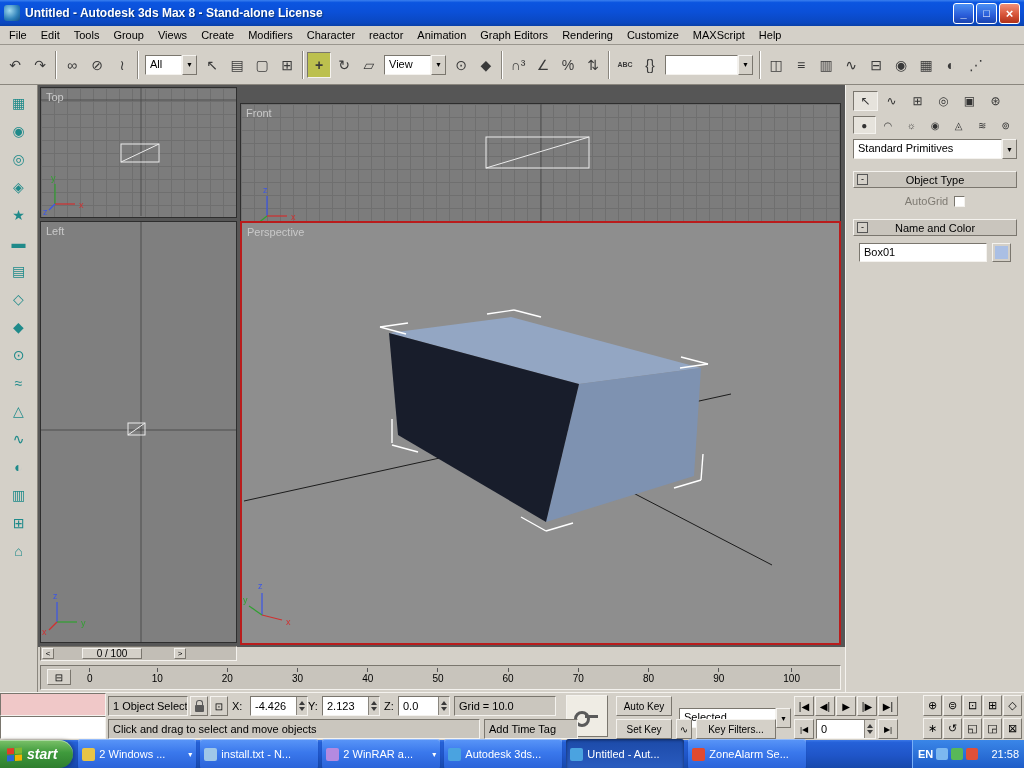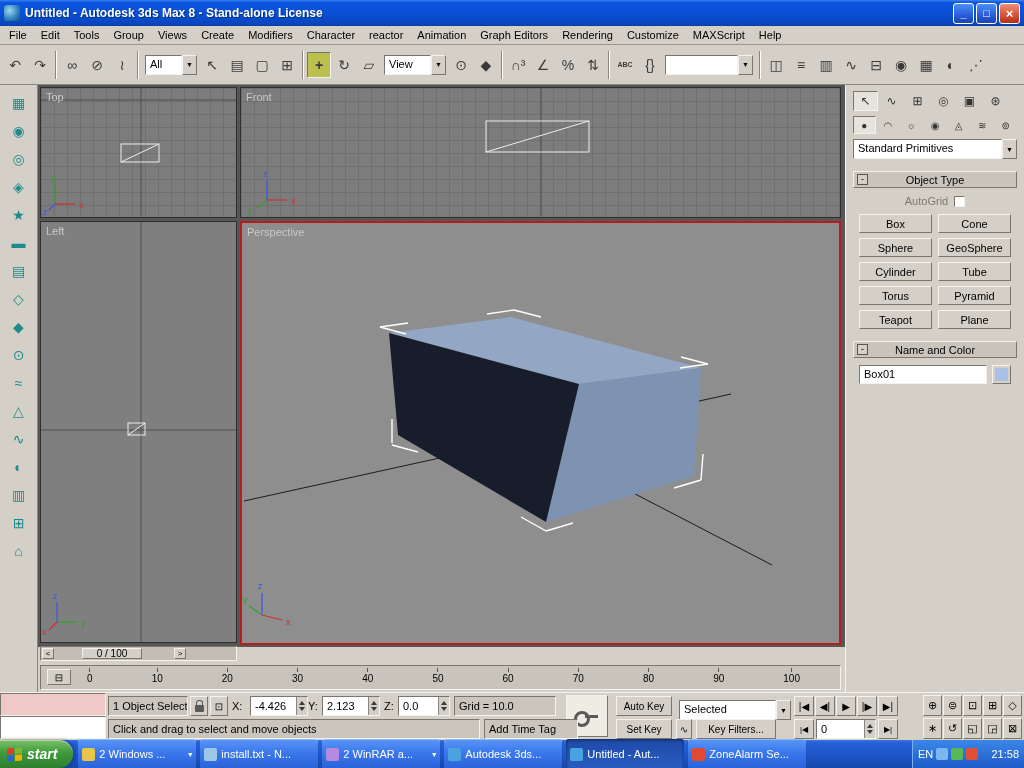--- a/index.html
+++ b/index.html
@@ -16,21 +16,21 @@
 
 .menubar{position:absolute;left:0;top:26px;width:1024px;height:19px;display:flex;align-items:center;padding-left:2px;background:#d4d0c8;border-bottom:1px solid #9a968e}
 .menu-item{padding:3px 7px;white-space:nowrap}
 
 .toolbar{position:absolute;left:0;top:45px;width:1024px;height:40px;display:flex;align-items:center;padding:0 3px;background:#d4d0c8;border-bottom:1px solid #8a867e;overflow:hidden}
 .tb-group{display:flex;align-items:center;gap:1px;flex:none}
 .tbtn{width:24px;height:26px;display:flex;align-items:center;justify-content:center;font-size:14px;color:#3a3a3a;flex:none}
 .tbtn.txt-icon{font-size:7px;font-weight:bold;letter-spacing:0}
 .tbtn.pressed{background:#bcc04e;border:1px solid;border-color:#7a766e #f4f2ee #f4f2ee #7a766e;font-weight:bold}
 .tb-sep{width:2px;height:28px;border-left:1px solid #8a867e;border-right:1px solid #fff;margin:0 3px;flex:none}
-.combo{display:flex;height:20px;margin:4px 3px;flex:none}
+.combo{display:flex;height:20px;margin:12px 3px;flex:none}
 .combo-val{flex:1;border:1px solid;border-color:#7a766e #f4f2ee #f4f2ee #7a766e;background:#fff;padding:2px 4px;white-space:nowrap;overflow:hidden}
 .combo-btn{width:15px;display:flex;align-items:center;justify-content:center;font-size:7px;border:1px solid;border-color:#f4f2ee #7a766e #7a766e #f4f2ee;background:#d4d0c8}
 .w-all{width:52px}.w-view{width:62px}.w-named{width:88px}
 
 .workarea{position:absolute;left:0;top:85px;width:1024px;height:607px;background:#d4d0c8}
 .leftstrip{position:absolute;left:0;top:0;width:38px;height:607px;display:flex;flex-direction:column;align-items:center;padding-top:6px;gap:4px;background:#d4d0c8;border-right:1px solid #8a867e}
 .lsbtn{width:24px;height:24px;display:flex;align-items:center;justify-content:center;color:#1f8a8a;font-size:14px;flex:none}
 .vpback{position:absolute;left:38px;top:0;width:807px;height:562px;background:#565656}
 .vp{position:absolute;border:1px solid #2e2e2e;background:#7f7f7f;overflow:hidden}
 .grid-bg{background-color:#7c7c7c;background-image:linear-gradient(#6f6f6f 1px,transparent 1px),linear-gradient(90deg,#6f6f6f 1px,transparent 1px);background-size:13px 13px}
@@ -93,21 +93,21 @@
 .xpflag i{display:block}
 .xpflag i:nth-child(1){background:#e23c28}.xpflag i:nth-child(2){background:#7db832}
 .xpflag i:nth-child(3){background:#2a66d8}.xpflag i:nth-child(4){background:#f0b400}
 .tasks{flex:1;display:flex;align-items:center;gap:4px;padding:0 5px;overflow:hidden}
 .task-item{flex:1;max-width:118px;height:22px;display:flex;align-items:center;gap:4px;padding:15px 4px;border-radius:3px;background:linear-gradient(180deg,#5a96f8,#3a78ec 45%,#2a62d8);box-shadow:inset 0 1px 0 rgba(255,255,255,.35),0 1px 1px rgba(0,0,0,.3);color:#fff;overflow:hidden}
 .task-item.pressed{background:linear-gradient(180deg,#1c4aa8,#2a5cc0);box-shadow:inset 0 1px 3px rgba(0,0,0,.5)}
 .task-ico{width:13px;height:13px;border-radius:2px;flex:none;background:#9cc}
 .task-label{flex:1;white-space:nowrap;overflow:hidden}
 .task-grp{font-size:8px}
 .tray{width:112px;height:28px;display:flex;align-items:center;gap:3px;padding:0 5px;background:linear-gradient(180deg,#3a86e8,#1e5cc8);border-left:1px solid #7ab0f8;color:#fff;flex:none}
-.tray-lang{font-weight:normal}
+.tray-lang{font-weight:bold}
 .tray-ico{width:12px;height:12px;border-radius:2px;flex:none}
 .tray-time{margin-left:auto}
 </style>
 </head>
 <body>
 
 <div class="screen" data-name="3ds-max-window">
 
   <div class="titlebar" data-name="title-bar">
     <span class="appicon" data-name="app-icon"></span>
@@ -241,21 +241,21 @@
           <line x1="14" y1="116" x2="14" y2="96" stroke="#30a030"></line>
           <line x1="14" y1="116" x2="34" y2="116" stroke="#d03030"></line>
           <line x1="14" y1="116" x2="8" y2="122" stroke="#3a55e8"></line>
           <text x="10" y="93" fill="#30a030">y</text>
           <text x="38" y="120" fill="#d03030">x</text>
           <text x="2" y="127" fill="#3a55e8">z</text>
         </g>
       </svg>
     </div>
 
-    <div class="vp grid-bg" style="left:240px;top:2px;width:601px;height:131px" data-name="viewport-front">
+    <div class="vp grid-bg" style="left:240px;top:18px;width:601px;height:131px" data-name="viewport-front">
       <span class="vp-label" data-name="viewport-front-label">Front</span>
       <svg width="599" height="128" viewBox="0 0 599 128" data-name="viewport-front-canvas">
         <line x1="300" y1="0" x2="300" y2="128" stroke="#4e4e4e"></line>
         <g stroke="#ececec" fill="none">
           <rect x="245" y="33" width="103" height="31"></rect>
           <line x1="245" y1="64" x2="348" y2="33"></line>
         </g>
         <g stroke-width="1.2" font-size="9" font-family="Liberation Sans, sans-serif">
           <line x1="26" y1="112" x2="26" y2="92" stroke="#3a55e8"></line>
           <line x1="26" y1="112" x2="46" y2="112" stroke="#d03030"></line>
@@ -371,33 +371,20 @@
         <span class="combo-btn" data-name="dropdown-arrow-icon">▼</span>
       </div>
       <div class="rollout" data-name="object-type-rollout-header">
         <span class="roll-minus" data-name="collapse-icon">-</span>
         <span class="roll-title">Object Type</span>
       </div>
       <div class="autogrid" data-name="autogrid-row">
         <span data-name="autogrid-label">AutoGrid</span>
         <span class="chk" data-name="autogrid-checkbox"></span>
       </div>
-      <div class="otgrid" data-name="object-type-buttons">
-
-      <div class="otbtn" data-name="box-button">Box</div>
-          <div class="otbtn" data-name="cone-button">Cone</div>
-          <div class="otbtn" data-name="sphere-button">Sphere</div>
-          <div class="otbtn" data-name="geosphere-button">GeoSphere</div>
-          <div class="otbtn" data-name="cylinder-button">Cylinder</div>
-          <div class="otbtn" data-name="tube-button">Tube</div>
-          <div class="otbtn" data-name="torus-button">Torus</div>
-          <div class="otbtn" data-name="pyramid-button">Pyramid</div>
-          <div class="otbtn" data-name="teapot-button">Teapot</div>
-          <div class="otbtn" data-name="plane-button">Plane</div>
-        </div>
       <div class="rollout" data-name="name-and-color-rollout-header">
         <span class="roll-minus" data-name="collapse-icon">-</span>
         <span class="roll-title">Name and Color</span>
       </div>
       <div class="namerow" data-name="name-and-color-row">
         <div class="namefld" data-name="object-name-field">Box01</div>
         <div class="swatch" data-name="object-color-swatch">
             <div class="swatch-in" id="obj-color" data-name="object-color" style="background: rgb(170, 191, 228);"></div>
           </div>
       </div>

